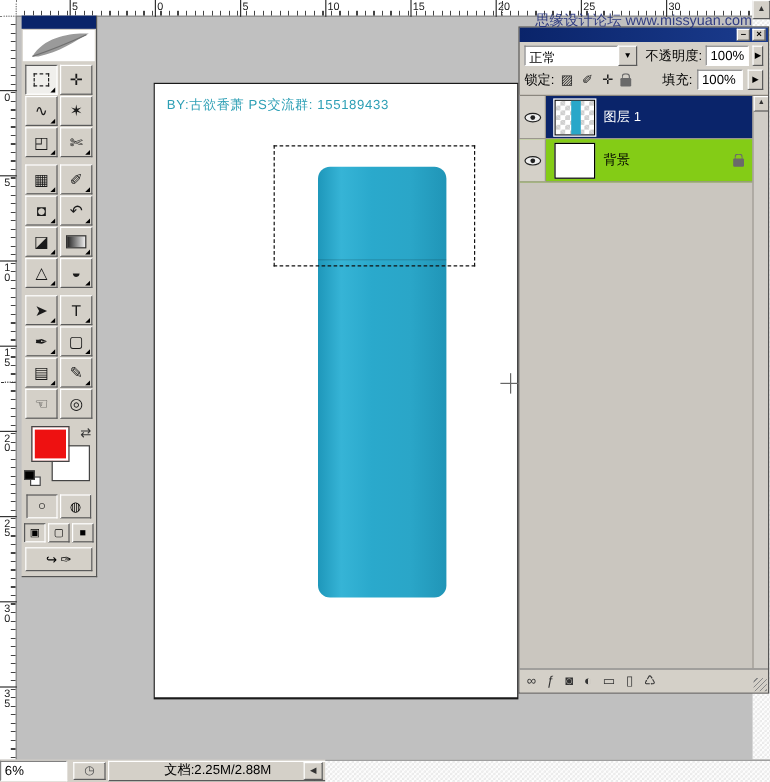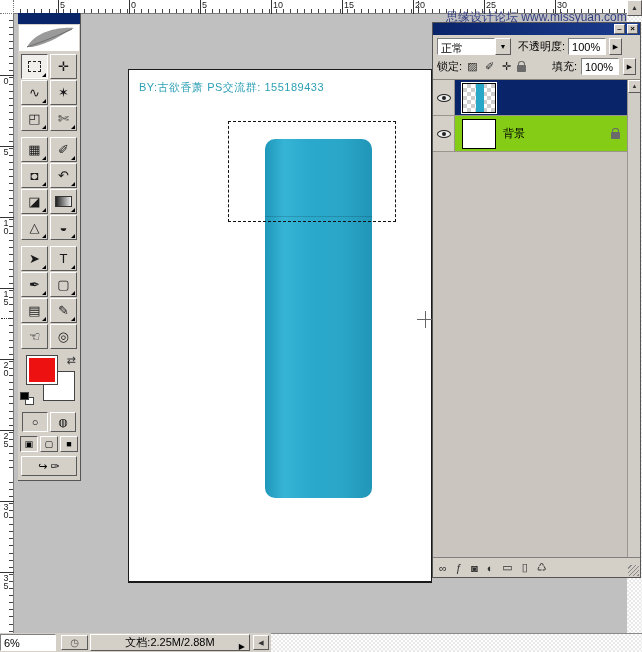--- a/index.html
+++ b/index.html
@@ -25,21 +25,21 @@
   .v-major { position:absolute; left:0; height:1px; width:14px; background:#333; }
   #h-cursor-marker { position:absolute; left:418px; top:1px; height:12px; width:0; border-left:1px dotted #333; z-index:3; }
   #v-cursor-marker { position:absolute; left:1px; top:318px; width:12px; height:0; border-top:1px dotted #333; z-index:3; }
 
   
   #scroll-up-btn { position:absolute; left:627px; top:0; width:15px; height:16px; font-size:7px; text-align:center; line-height:14px; color:#333; z-index:2; }
   #v-scroll-track { position:absolute; left:627px; top:16px; width:15px; height:617px; z-index:1; }
   #status-bar { position:absolute; left:0; top:633px; width:642px; height:19px; background:#d4d0c8; z-index:4; }
   #zoom-field { position:absolute; left:0; top:1px; width:56px; height:17px; padding:2px 3px; }
   #status-icon-btn { position:absolute; left:61px; top:2px; width:27px; height:15px; text-align:center; line-height:13px; font-size:10px; color:#555; }
-  #doc-info { position:absolute; left:90px; top:1px; width:160px; height:17px; text-align:center; line-height:15px; }
+  #doc-info { position:absolute; left:90px; top:1px; width:183px; height:17px; text-align:center; line-height:15px; }
   #doc-info .popup-arrow { position:absolute; right:4px; top:4px; font-size:8px; }
   #h-scroll-left-btn { position:absolute; left:253px; top:2px; width:16px; height:15px; font-size:7px; text-align:center; line-height:13px; color:#333; }
   #h-scroll-track { position:absolute; left:271px; top:0; width:371px; height:19px; border-top:1px solid #888; }
 
   
   #canvas { position:absolute; left:128px; top:69px; width:305px; height:514px; background:#fff; border:1px solid #1a1a1a; border-right-width:2px; border-bottom-width:2px; z-index:2; }
   #credit-text { position:absolute; left:10px; top:10px; color:#2d9fb5; font-size:11px; letter-spacing:0.5px; white-space:nowrap; }
   #selection-marquee { position:absolute; left:99px; top:51px; width:168px; height:101px; border:1px dashed #111; }
   #cyan-shape { position:absolute; left:136px; top:69px; width:107px; height:359px; border-radius:10px;
     background:linear-gradient(90deg,#1e97ba 0%,#36b4d6 18%,#2aa9cc 42%,#2aa6c8 72%,#2095b7 100%); }
@@ -76,21 +76,21 @@
   
   #layers-panel { position:absolute; left:432px; top:22px; width:209px; height:556px; background:#d4d0c8; border:1px solid #555; z-index:6; display:flex; flex-direction:column; }
   #panel-titlebar { height:12px; background:linear-gradient(90deg,#0a246a,#1b3c8e); display:flex; justify-content:flex-end; align-items:center; gap:2px; padding:1px 2px; }
   .titlebar-btn { width:11px; height:10px; font-size:8px; line-height:8px; text-align:center; font-weight:bold; color:#000; }
   #panel-tabs { display:flex; align-items:flex-end; height:18px; padding:2px 3px 0 3px; border-bottom:1px solid #808080; position:relative; background:#c7c3bb; }
   .tab { padding:2px 9px 1px 9px; margin-right:2px; border:1px solid #6a6a6a; border-bottom:none; border-radius:3px 3px 0 0; background:#bdb9b0; color:#222; font-size:11px; }
   .tab.active { background:#d4d0c8; position:relative; top:1px; }
   #panel-menu-btn { position:absolute; right:4px; top:4px; width:13px; height:13px; border-radius:50%; border:1px solid #444; background:#e8e6e1; font-size:7px; text-align:center; line-height:12px; color:#000; }
   #blend-row { display:flex; align-items:center; padding:3px 4px; gap:3px; }
   #blend-select { display:flex; }
-  #blend-value { width:58px; height:17px; padding:2px 3px; }
+  #blend-value { width:78px; height:17px; padding:2px 3px; }
   .dd-btn { width:16px; height:17px; font-size:7px; text-align:center; line-height:15px; }
   .spin-btn { width:13px; height:17px; font-size:7px; text-align:center; line-height:15px; }
   .panel-label { margin-left:4px; white-space:nowrap; }
   .value-box { width:38px; height:17px; padding:2px 3px; text-align:left; }
   #lock-row { display:flex; align-items:center; padding:0 4px 4px 4px; gap:4px; }
   .lock-icon { font-size:11px; color:#222; width:13px; text-align:center; }
   #layers-list { flex:1; background:#cac6bf; border-top:1px solid #8a867e; position:relative; overflow:hidden; }
   .layer-row { height:36px; display:flex; align-items:center; border-bottom:1px solid #9a968e; background:#84cc16; padding-right:14px; }
   .layer-row.selected { background:#0a246a; color:#fff; }
   .eye-cell { width:22px; align-self:stretch; display:flex; align-items:center; justify-content:center; border-right:1px solid #9a968e; background:#d4d0c8; }
@@ -302,20 +302,21 @@
     <div class="spin-btn raised">▶</div>
   </div>
   <div id="layers-list">
     <div class="layer-row selected">
         <div class="eye-cell">
           <div class="eye"></div>
         </div>
         <div class="thumb checker">
           <div class="cyan-bar"></div>
         </div>
+        <div class="layer-name">图层 1</div>
       </div>
       <div class="layer-row">
         <div class="eye-cell">
           <div class="eye"></div>
         </div>
         <div class="thumb"></div>
         <div class="layer-name">背景</div>
         <span class="mini-lock"></span>
       </div>
       <div id="list-scroll">

